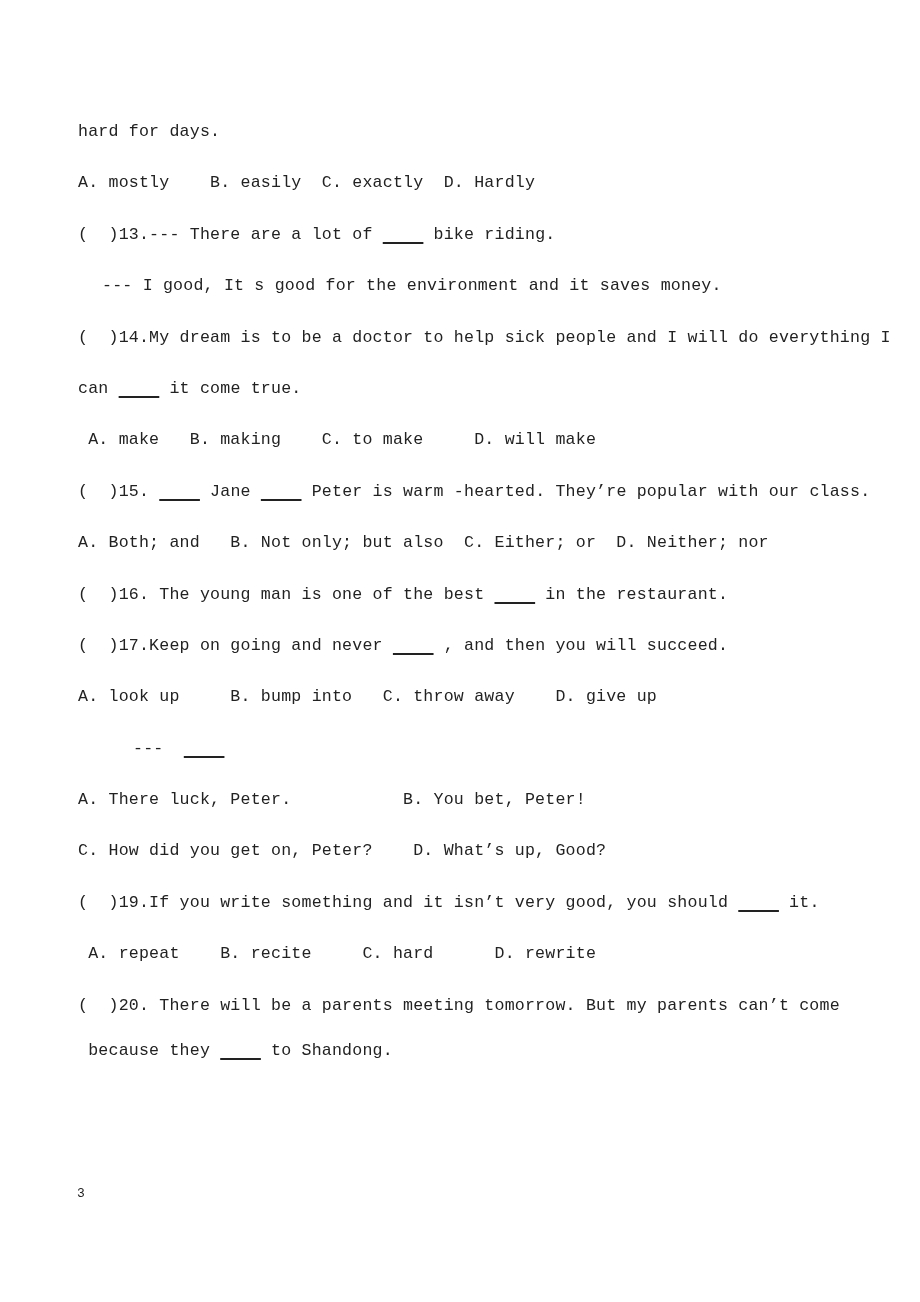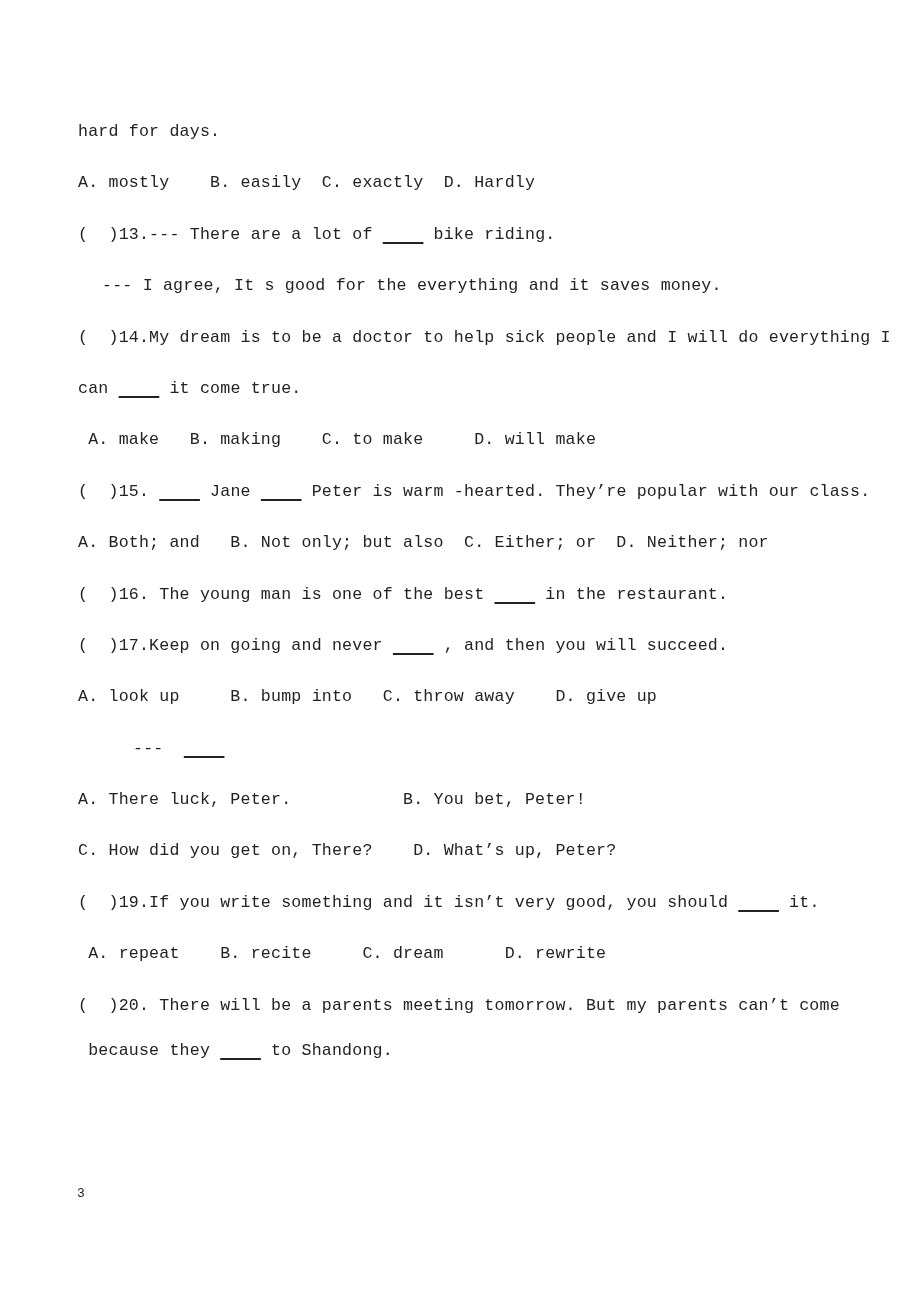--- a/index.html
+++ b/index.html
@@ -68,34 +68,34 @@
 </head>
 <body>
 
 <div class="page">
 
   <div class="doc-body">
 
     <div class="line">hard for days.</div>
     <div class="line">A. mostly    B. easily  C. exactly  D. Hardly</div>
     <div class="line">(  )13.--- There are a lot of <span class="blank">    </span> bike riding.</div>
-    <div class="line indent-md">--- I agree, It s good for the everything and it saves money.</div>
+    <div class="line indent-md">--- I good, It s good for the environment and it saves money.</div>
     <div class="line">(  )14.My dream is to be a doctor to help sick people and I will do everything I</div>
     <div class="line">can <span class="blank">    </span> it come true.</div>
     <div class="line"> A. make   B. making    C. to make     D. will make</div>
     <div class="line">(  )15. <span class="blank">    </span> Jane <span class="blank">    </span> Peter is warm -hearted. They’re popular with our class.</div>
     <div class="line">A. Both; and   B. Not only; but also  C. Either; or  D. Neither; nor</div>
     <div class="line">(  )16. The young man is one of the best <span class="blank">    </span> in the restaurant.</div>
     <div class="line">(  )17.Keep on going and never <span class="blank">    </span> , and then you will succeed.</div>
     <div class="line">A. look up     B. bump into   C. throw away    D. give up</div>
     <div class="line indent-lg">---  <span class="blank">    </span></div>
     <div class="line">A. There luck, Peter.           B. You bet, Peter!</div>
-    <div class="line">C. How did you get on, There?    D. What’s up, Peter?</div>
+    <div class="line">C. How did you get on, Peter?    D. What’s up, Good?</div>
     <div class="line">(  )19.If you write something and it isn’t very good, you should <span class="blank">    </span> it.</div>
-    <div class="line"> A. repeat    B. recite     C. dream      D. rewrite</div>
+    <div class="line"> A. repeat    B. recite     C. hard      D. rewrite</div>
     <div class="line">(  )20. There will be a parents meeting tomorrow. But my parents can’t come</div>
     <div class="line cont"> because they <span class="blank">    </span> to Shandong.</div>
 
   </div>
 
   <div class="page-number">3</div>
 
 </div>
 
 </body></html>

